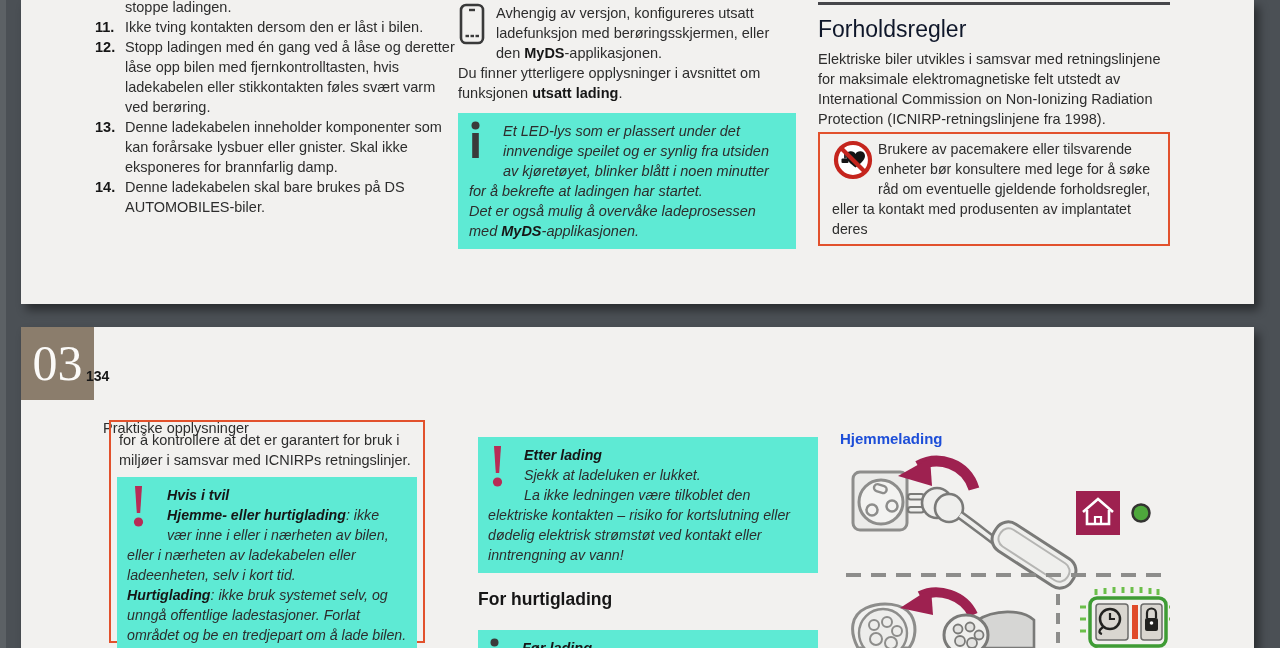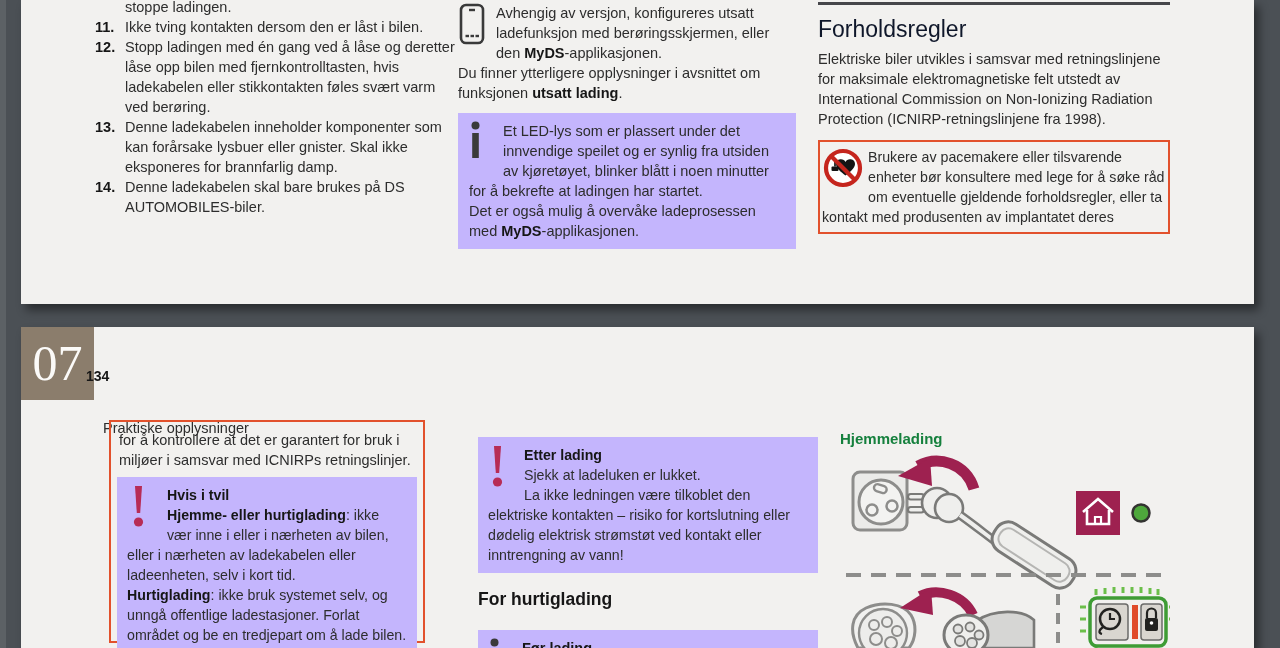--- a/index.html
+++ b/index.html
@@ -13,45 +13,45 @@
   .txt{font-size:14.5px;line-height:20px;color:#2d2d2d;}
   b{color:#161616;margin-top:18px;}
   .abs{position:absolute;}
   
   .col1{left:74px;top:-3px;width:366px;}
   .li{display:flex;}
   .li .num{width:30px;font-weight:bold;color:#161616;flex:none;}
   .li .body{flex:1;}
   .overflow-line{margin-left:30px;}
   
-  .graybox{background:#c4b5fd;}
+  .graybox{background:#5eead4;font-style:italic;}
   .icon-float{float:left;width:34px;height:41px;}
   .icon-float-wide{float:left;width:46px;height:42px;}
   
   .col2{left:437px;top:3px;width:338px;}
   .ledbox{margin-top:10px;padding:8px 11px;}
   
   .col3{left:797px;top:0;width:352px;}
   .divider{height:2.5px;background:#46464a;margin-top:2px;}
   .h-forhold{font-size:23px;line-height:26px;font-weight:normal;color:#0f172a;margin:11px 0 7px 0;}
   .redframe{border:2px solid #e2512c;}
-  .pacebox{margin-top:11px;padding:5px 2px;}
+  .pacebox{margin-top:3px;padding:5px 12px;}
   
   .chapterbox{left:0;top:0;width:73px;height:73px;background:#8b7d6c;text-align:center;}
   .chapterbox span{font-family:"Liberation Serif", serif;font-size:50px;line-height:73px;color:#fbfaf8;}
   .pagenum{left:65px;top:41px;font-size:14px;font-weight:bold;color:#161616;}
   .sectitle{left:82px;top:57px;font-size:14.5px;color:#2d2d2d;margin-top:36px;}
   .p2-redbox{left:88px;top:93px;width:316px;height:223px;box-sizing:border-box;padding:6px 6px;}
   .p2-redbox .intro{margin:2px 2px 7px 2px;}
   .p2-redbox .graybox{padding:8px 10px;font-size:14.2px;}
   .p2-mid{left:457px;top:12px;width:356px;height:100%;}
   .box-after{top:98px;width:340px;box-sizing:border-box;padding:8px 10px;font-size:14.2px;}
   .h-hurtig{top:250px;font-size:17.5px;font-weight:bold;color:#161616;}
   .box-before{top:291px;width:340px;box-sizing:border-box;padding:8px 10px;height:70px;}
-  .p2-right-h{left:819px;top:103px;font-size:15px;font-weight:bold;color:#15803d;}
+  .p2-right-h{left:819px;top:103px;font-size:15px;font-weight:bold;color:#1d4ed8;}
   .illu{left:815px;top:118px;width:334px;height:203px;}
 </style>
 </head>
 <body>
 
 <div class="stage">
   <div class="edge-strip"></div>
 
   <div class="page page1">
 
@@ -122,21 +122,21 @@
           </svg>
         </span>
         <span>Brukere av pacemakere eller tilsvarende enheter bør konsultere med lege for å søke råd om eventuelle gjeldende forholdsregler, eller ta kontakt med produsenten av implantatet deres</span>
       </div>
     </div>
   </div>
 
   <div class="page page2">
 
     <div class="abs chapterbox">
-      <span>07</span>
+      <span>03</span>
     </div>
     <div class="abs pagenum">134</div>
     <div class="abs sectitle">Praktiske opplysninger</div>
 
     <div class="abs redframe p2-redbox txt">
       <div class="intro">for å kontrollere at det er garantert for bruk i miljøer i samsvar med ICNIRPs retningslinjer.</div>
       <div class="graybox">
         <span class="icon-float" style="width:36px;height:46px;padding-left:4px;">
           <svg width="15" height="43" viewBox="0 0 15 43">
             <polygon points="4,1 11,1 9.2,28 5.8,28" fill="#b72c56"></polygon>

